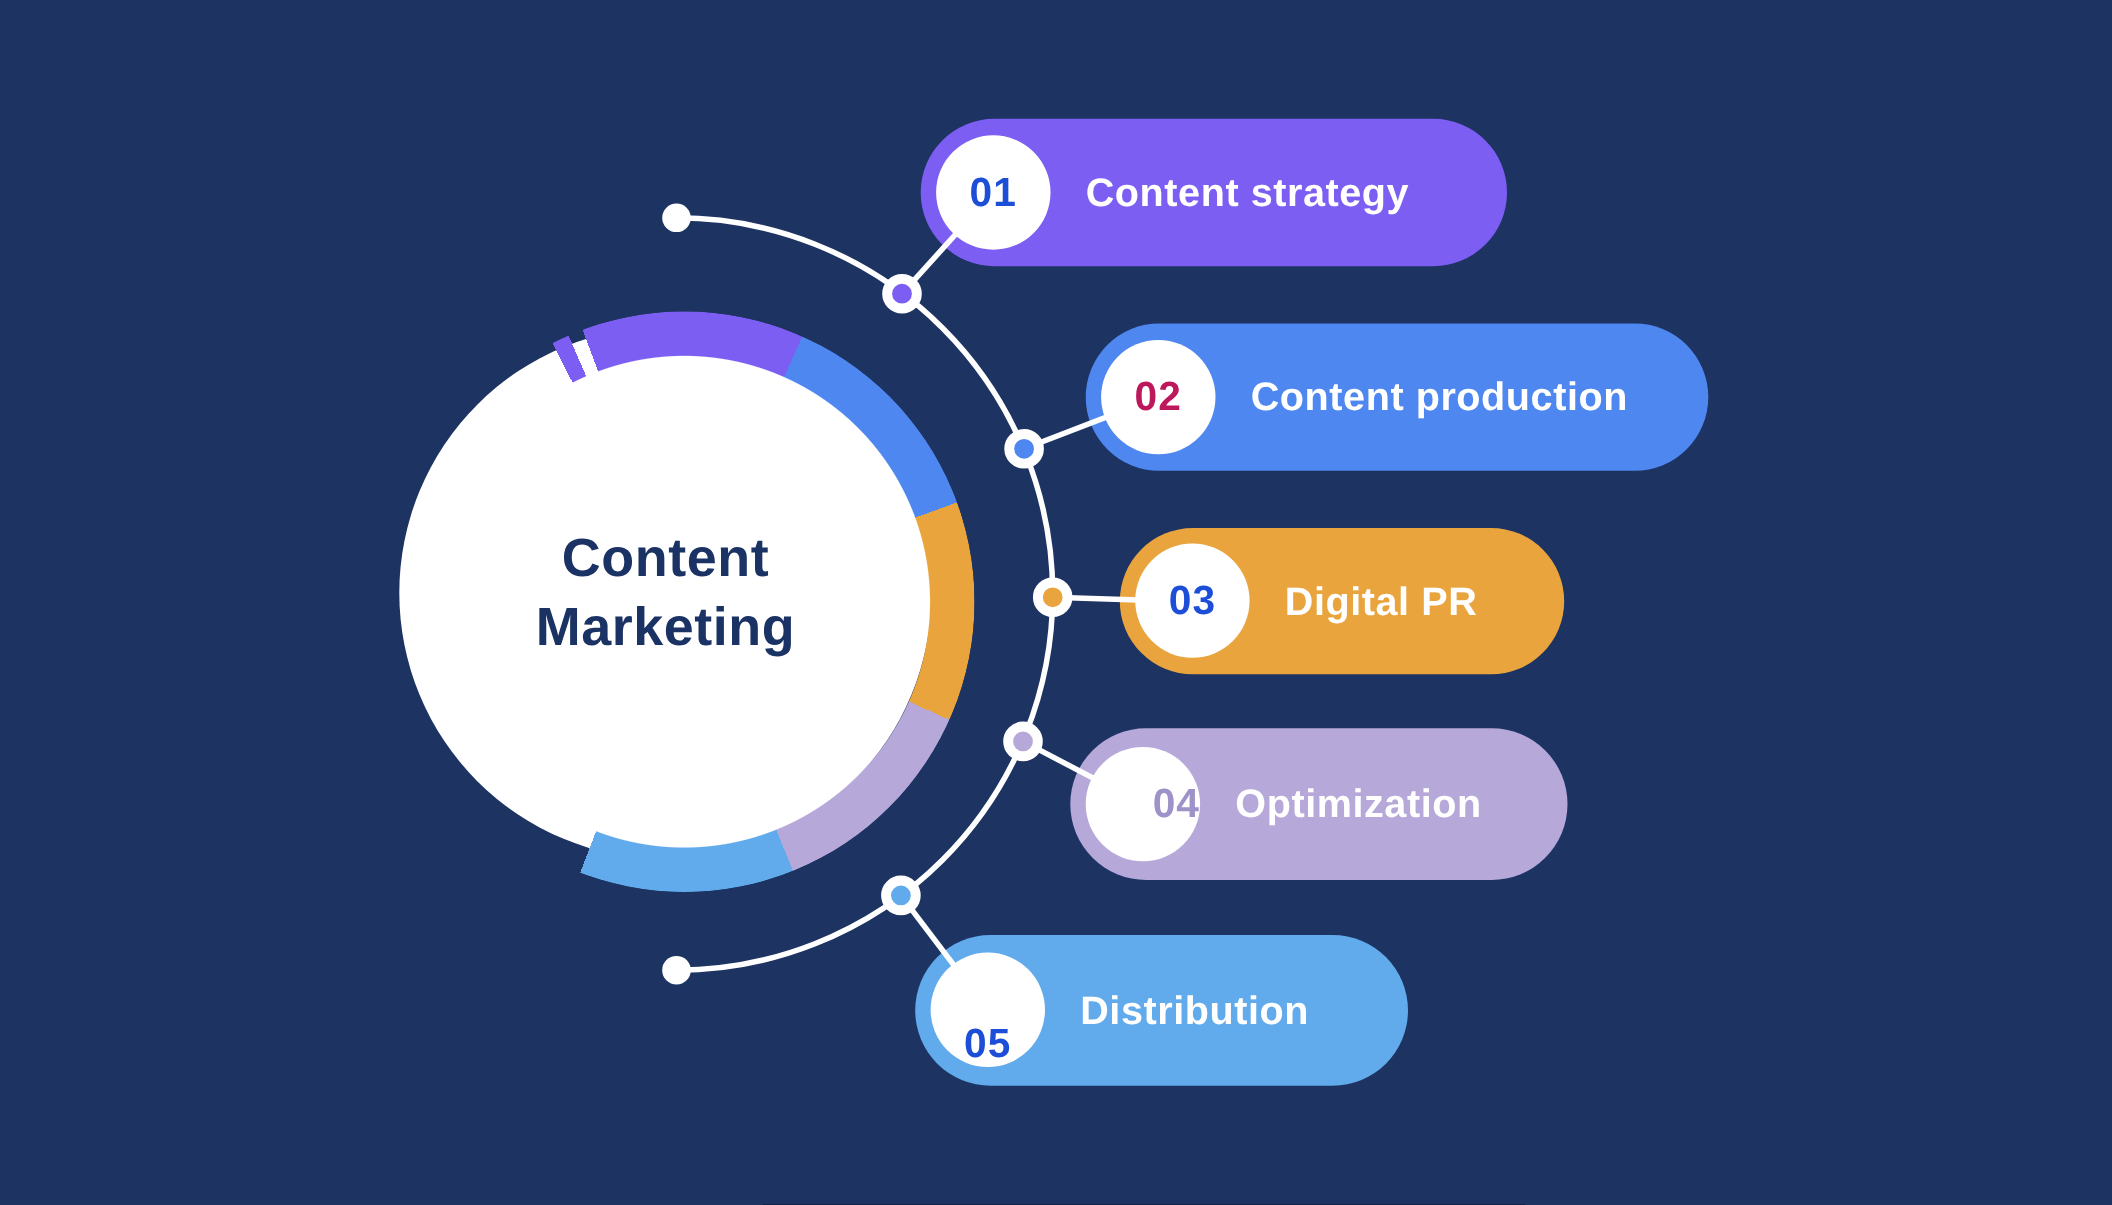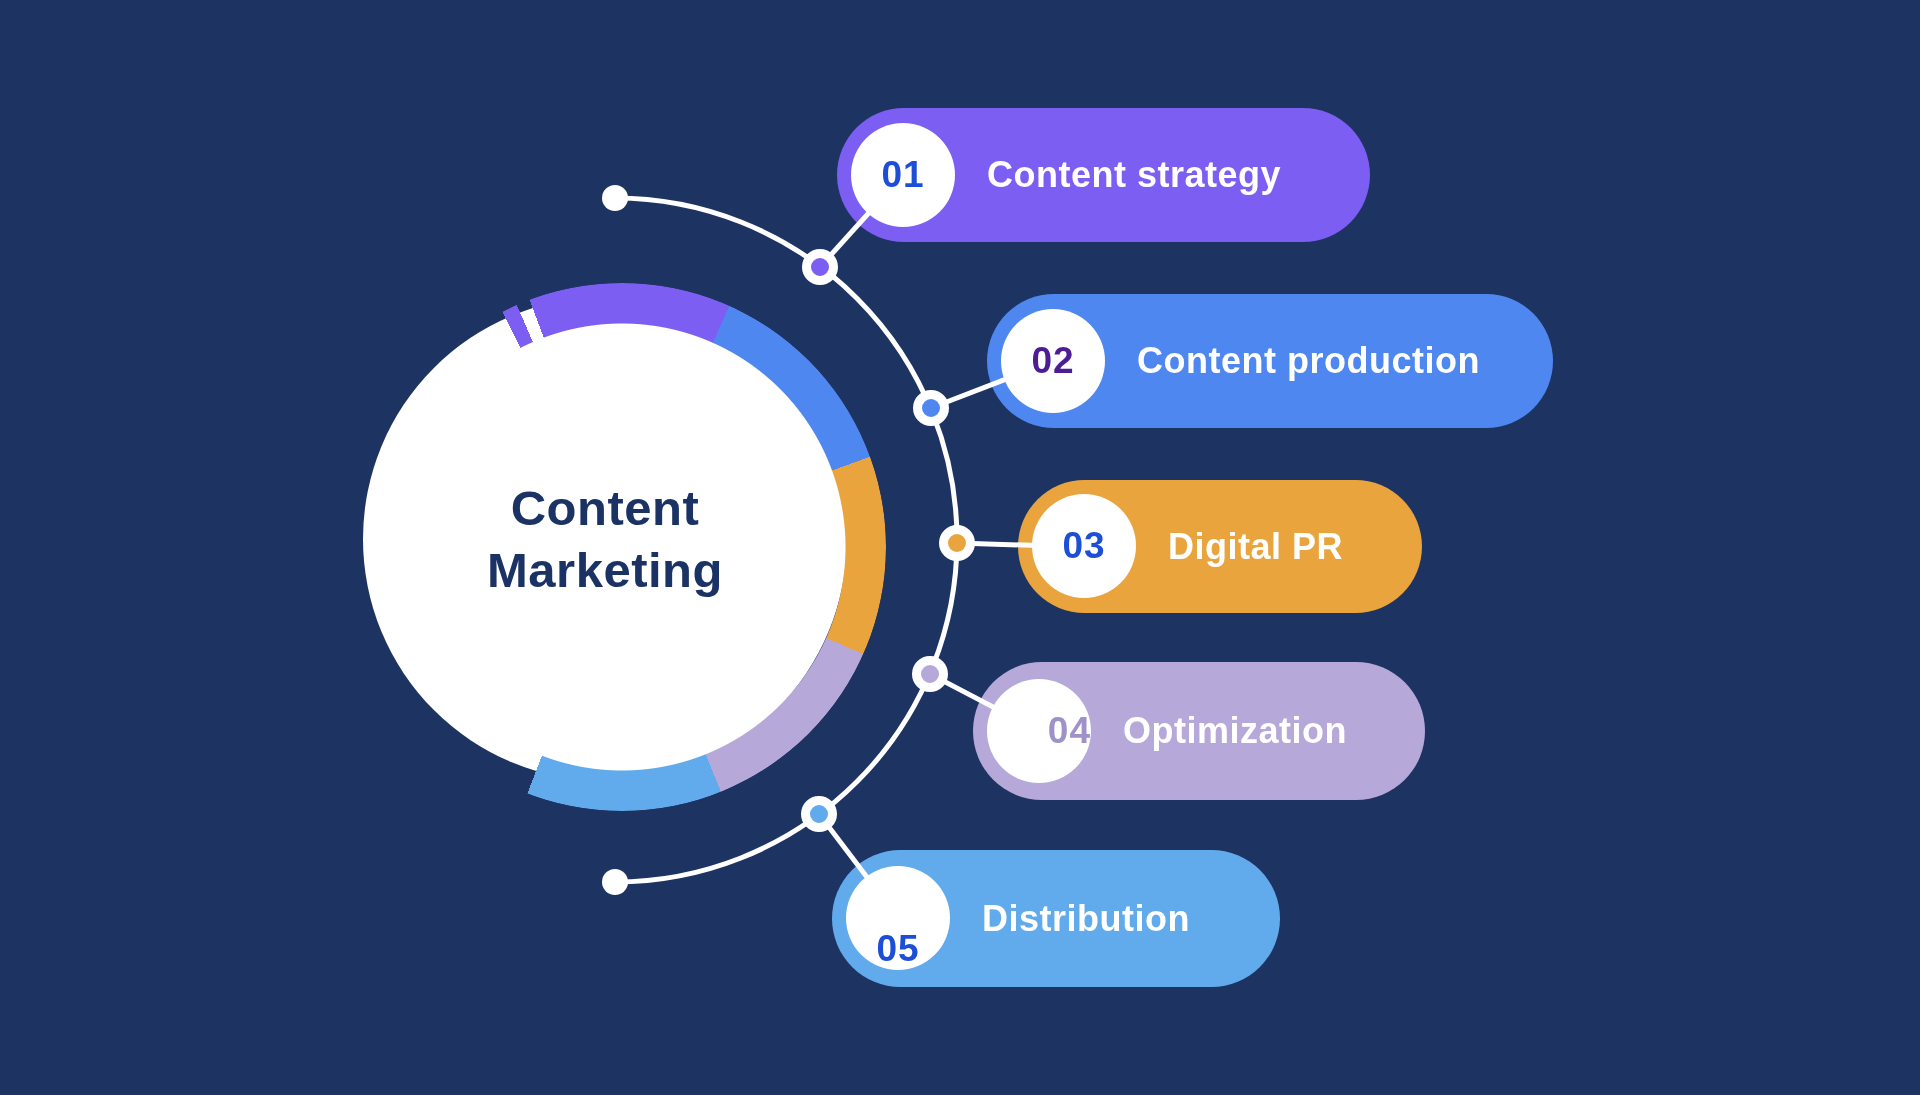--- a/index.html
+++ b/index.html
@@ -78,21 +78,21 @@
       <circle cx="931" cy="408" r="13.5" fill="#4F87F0"></circle>
       <circle cx="957" cy="543" r="13.5" fill="#E9A43E"></circle>
       <circle cx="930" cy="674" r="13.5" fill="#B6A9DA"></circle>
       <circle cx="819" cy="814" r="13.5" fill="#61AAEC"></circle>
     </g>
   </svg>
 
   <div class="num-circle" style="left: 851px; top: 123px; color: #1d4ed8;">
     <span>01</span>
   </div>
-  <div class="num-circle" style="left: 1001px; top: 309px; color: #4c1d95;">
+  <div class="num-circle" style="left: 1001px; top: 309px; color: #be185d;">
     <span>02</span>
   </div>
   <div class="num-circle" style="left: 1032px; top: 494px; color: #1d4ed8; text-align: center;">
     <span>03</span>
   </div>
   <div class="num-circle" style="left: 987px; top: 679px; color: rgb(158, 146, 200); justify-content: flex-end;">
     <span>04</span>
   </div>
   <div class="num-circle" style="left: 846px; top: 866px; color: #1d4ed8; align-items: flex-end;">
     <span>05</span>

